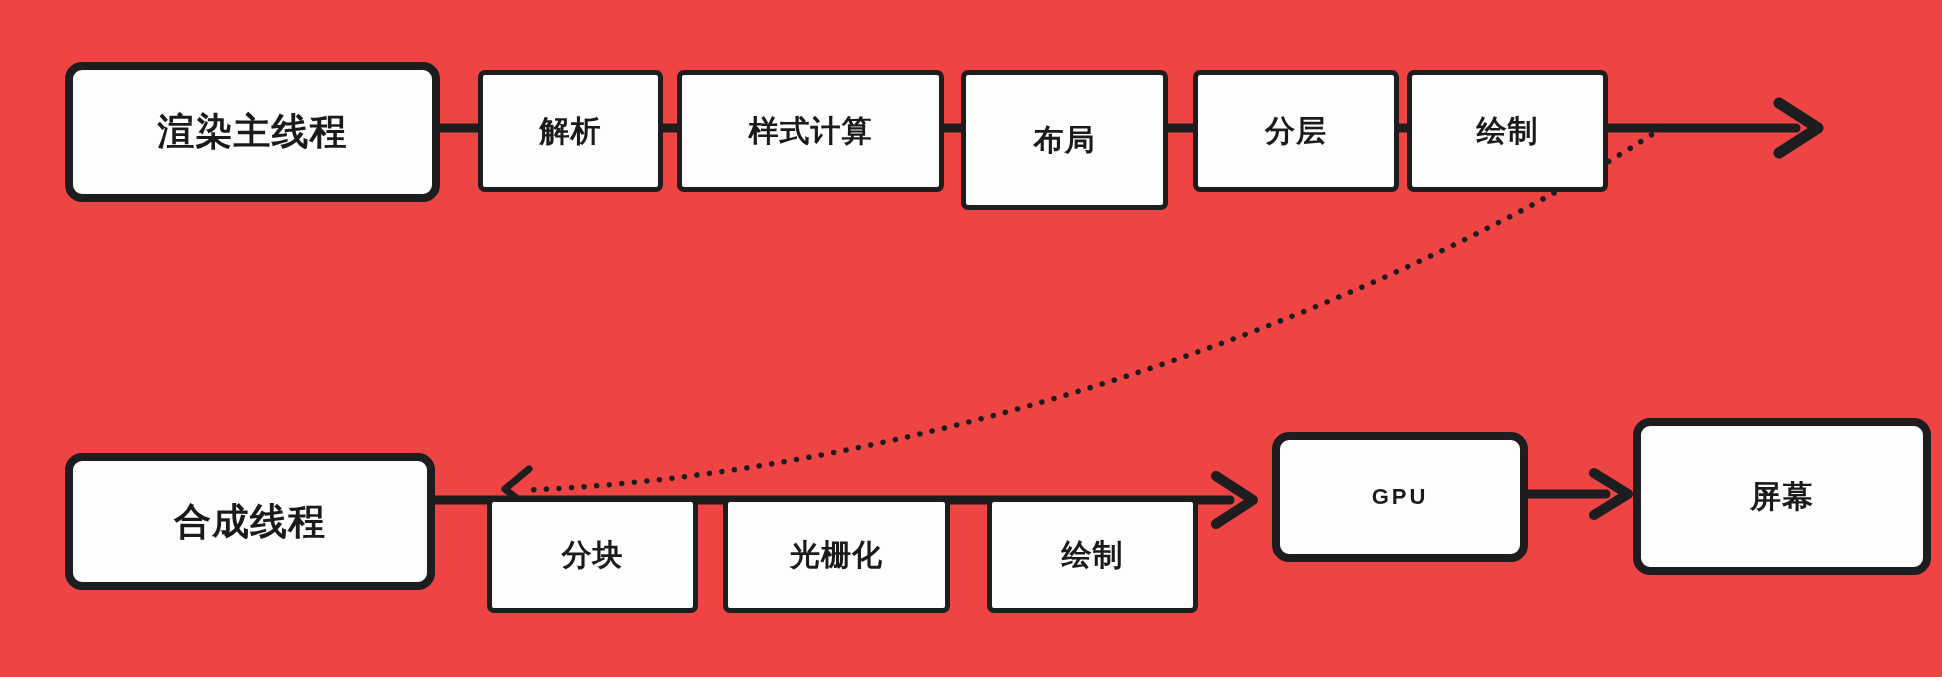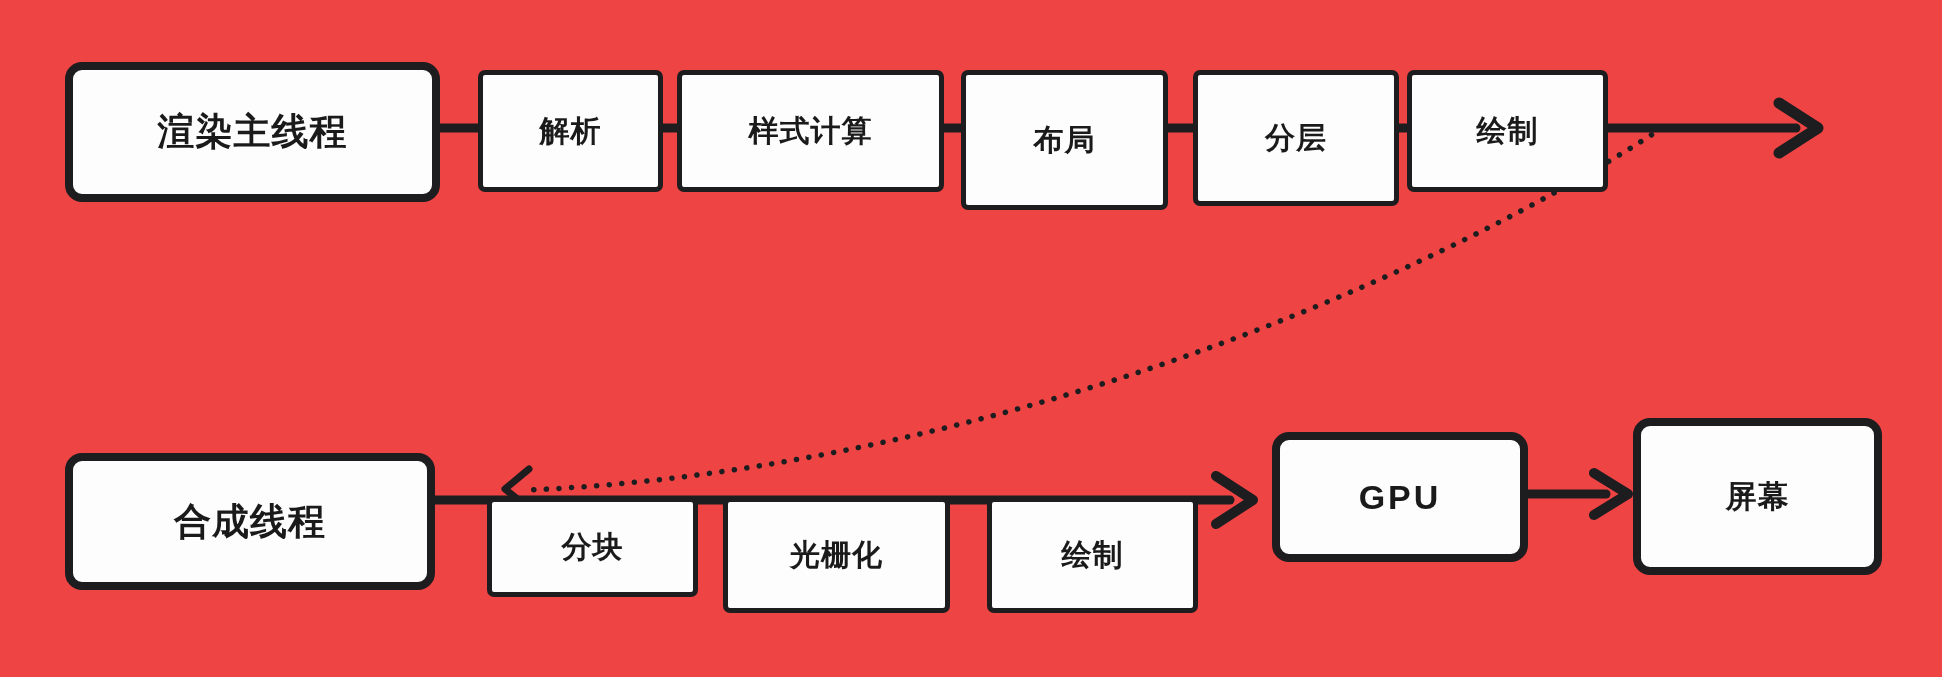--- a/index.html
+++ b/index.html
@@ -35,21 +35,21 @@
     font-weight: bold;
     letter-spacing: 1px;
     white-space: nowrap;
   }
   .box.thick {
     border-width: 8px;
     border-radius: 17px;
   }
   .t-main  { font-size: 37px; }
   .t-stage { font-size: 30px; }
-  .t-gpu   { font-size: 34px; letter-spacing: 3px; }
+  .t-gpu   { font-size: 22px; letter-spacing: 3px; }
   .t-screen{ font-size: 31px; }
 </style>
 </head>
 <body>
 
 <div class="canvas">
 
   <svg class="wires" viewBox="0 0 1942 677">
 
     <path d="M440 128 H1796" stroke="#1d1d1f" stroke-width="9" stroke-linecap="round" fill="none"></path>
@@ -74,45 +74,45 @@
   </div>
 
   <div class="box t-stage" style="left:677px; top:70px; width:267px; height:122px;">
     <span>样式计算</span>
   </div>
 
   <div class="box t-stage" style="left:961px; top:70px; width:207px; height:140px;">
     <span>布局</span>
   </div>
 
-  <div class="box t-stage" style="left:1193px; top:70px; width:206px; height:136px;">
+  <div class="box t-stage" style="left:1193px; top:70px; width:206px; height:122px;">
     <span>分层</span>
   </div>
 
   <div class="box t-stage" style="left:1407px; top:70px; width:201px; height:122px;">
     <span>绘制</span>
   </div>
 
   <div class="box thick t-main" style="left:65px; top:435px; width:370px; height:137px;margin-top:18px;">
     <span>合成线程</span>
   </div>
 
-  <div class="box t-stage" style="left:487px; top:497px; width:211px; height:100px;">
+  <div class="box t-stage" style="left:487px; top:497px; width:211px; height:116px;">
     <span>分块</span>
   </div>
 
   <div class="box t-stage" style="left:723px; top:497px; width:227px; height:116px;">
     <span>光栅化</span>
   </div>
 
   <div class="box t-stage" style="left:987px; top:497px; width:211px; height:116px;">
     <span>绘制</span>
   </div>
 
   <div class="box thick t-gpu" style="left:1272px; top:432px; width:256px; height:130px;">
     <span>GPU</span>
   </div>
 
-  <div class="box thick t-screen" style="left:1633px; top:418px; width:249px; height:157px;">
+  <div class="box thick t-screen" style="left:1633px; top:418px; width:298px; height:157px;">
     <span>屏幕</span>
   </div>
 
 </div>
 
 </body></html>

